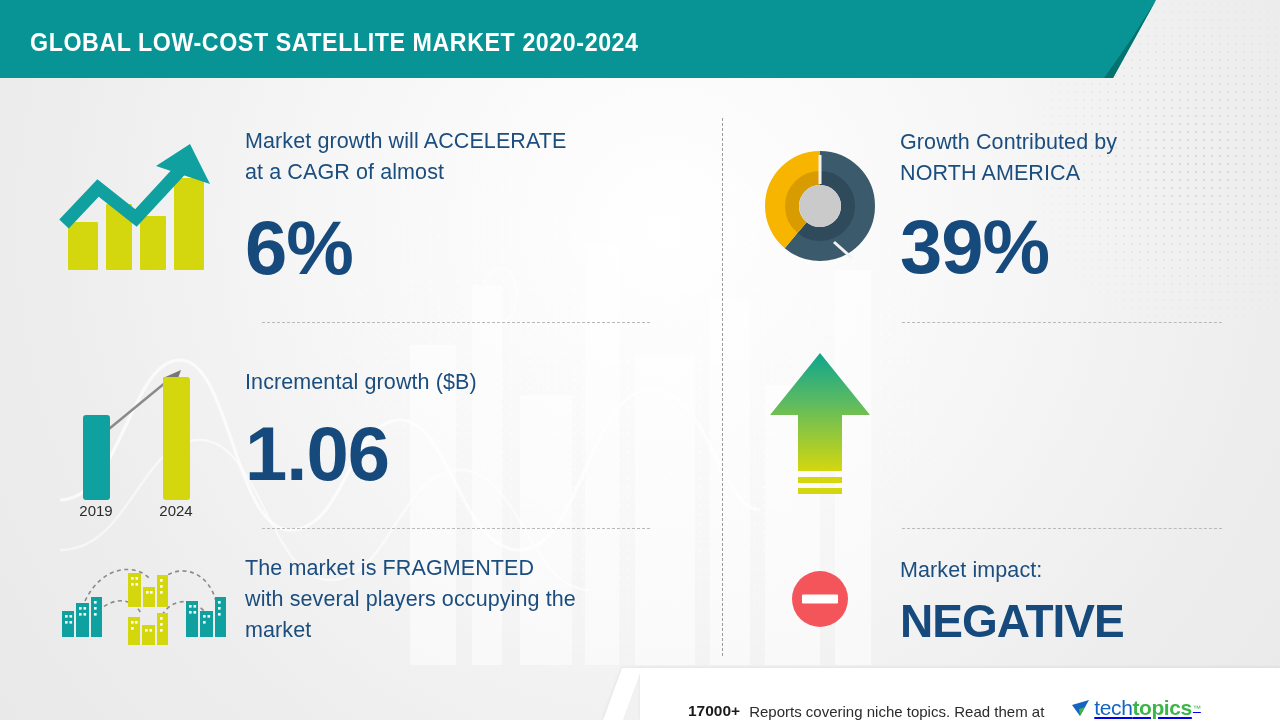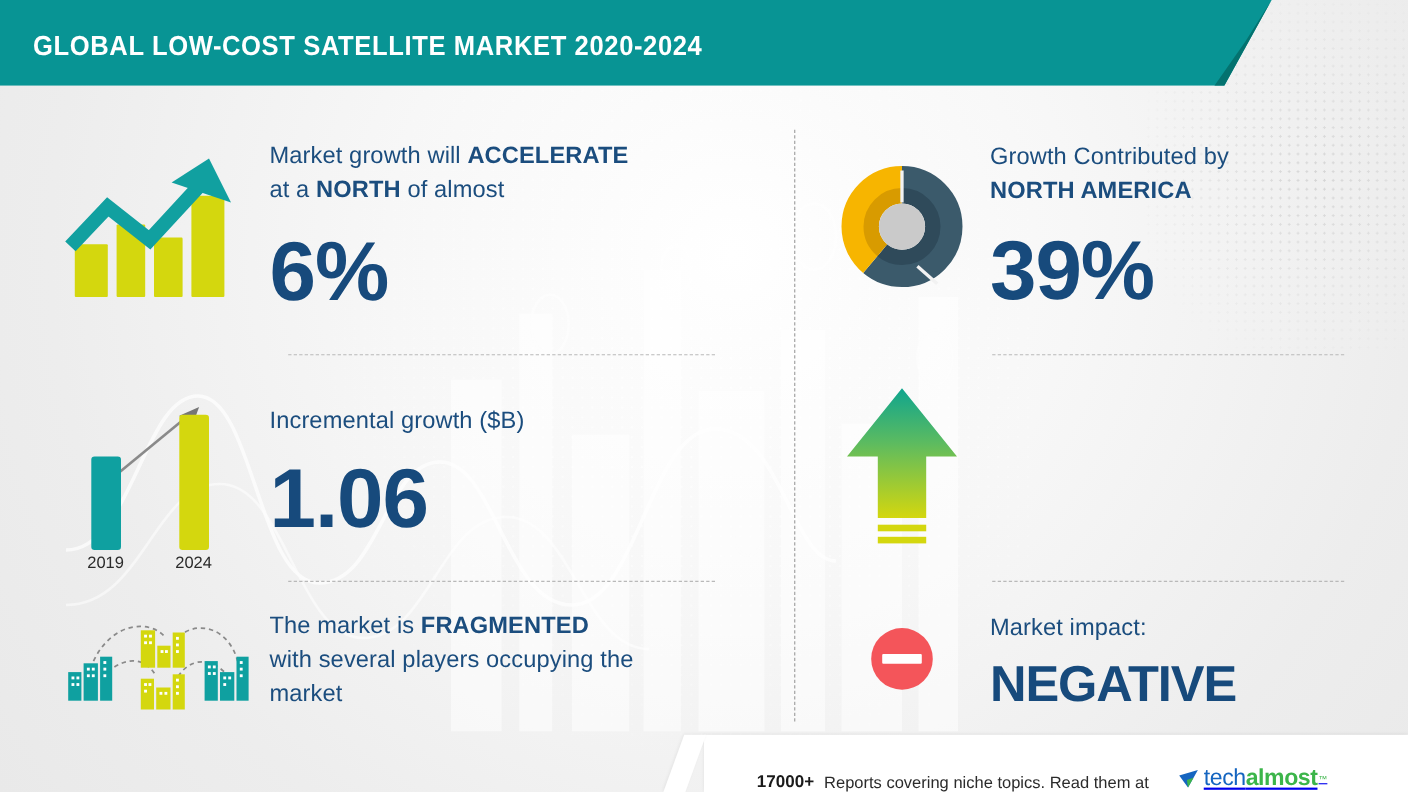--- a/index.html
+++ b/index.html
@@ -65,21 +65,21 @@
 
   .row{ position:absolute; display:flex; align-items:center; }
 
   .icon-cell{ flex:0 0 auto; display:flex; align-items:center; justify-content:center; }
   .text-cell{ flex:1 1 auto; }
 
   .lead{
     color:#1b4d7e; font-size:21.5px; line-height:31px;
     font-family:"Liberation Sans", sans-serif; letter-spacing:.1px;
   }
-  .lead b{ font-weight:bold;text-align:right; }
+  .lead b{ font-weight:normal;text-align:right; }
   .big{
     color:#174a7c; font-weight:bold; line-height:1;
     letter-spacing:-1px;
     font-family:"Liberation Sans", sans-serif;
   }
   .big-72{ font-size:76px; }
   .big-56{ font-size:46px; }
 
   
   .hdiv{
@@ -164,21 +164,21 @@
             <rect x="82" y="80" width="26" height="54" rx="1"></rect>
             <rect x="116" y="42" width="30" height="92" rx="1"></rect>
           </g>
           <path d="M6,88 L40,52 L78,82 L126,30" fill="none" stroke="#11a0a0" stroke-width="13" stroke-linejoin="miter" stroke-linecap="butt"></path>
           <polygon points="132,8 152,48 98,30" fill="#11a0a0"></polygon>
         </svg>
       </div>
       <div class="text-cell">
         <div class="lead">
           <span>Market growth will </span><b>ACCELERATE</b><br>
-          <span>at a </span><b>NORTH</b><span> of almost</span>
+          <span>at a </span><b>CAGR</b><span> of almost</span>
         </div>
         <div class="big big-72" style="margin-top:22px;">6%</div>
       </div>
     </div>
 
     <div class="hdiv" style="left:262px; top:244px; width:388px;"></div>
 
     <div class="row" style="left:40px; top:262px; width:660px; height:178px;">
       <div class="icon-cell" style="width:205px;">
         <svg width="160" height="175" viewBox="0 0 160 175">
@@ -353,16 +353,16 @@
 <div id="footer">
   <div id="footer-notch"></div>
   <span id="footer-count">17000+</span>
   <span id="footer-text">Reports covering niche topics. Read them at</span>
   <a id="logo" href="#">
     <svg width="22" height="22" viewBox="0 0 22 22" style="margin-right:2px;">
       <polygon points="2,8 19,3 10,19" fill="#1565c0"></polygon>
       <polygon points="10,19 9,12 15,10" fill="#3cb54a"></polygon>
     </svg>
     <span id="logo-tech">tech</span>
-      <span id="logo-navio">almost</span>
+      <span id="logo-navio">topics</span>
       <span id="logo-tm">™</span>
   </a>
 </div>
 
 </body></html>

